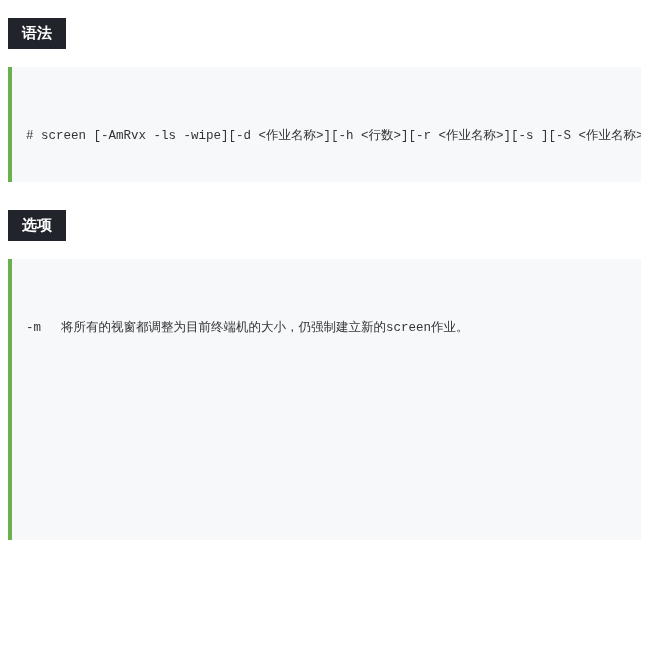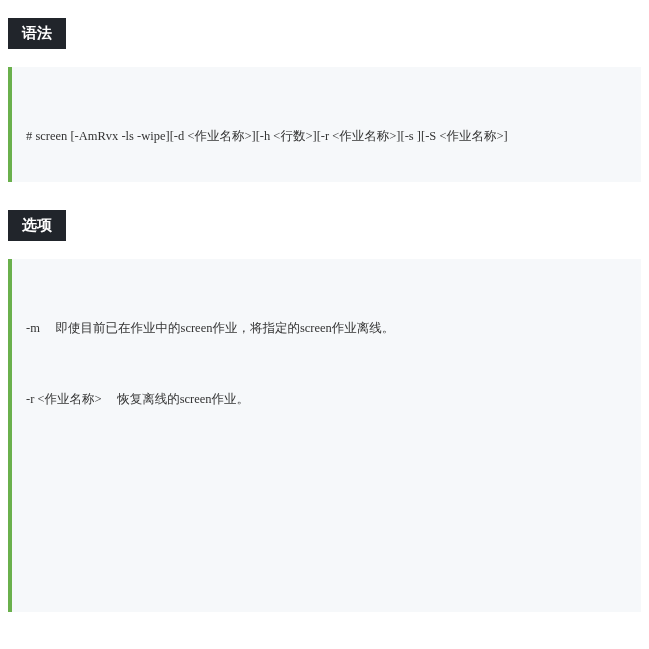--- a/index.html
+++ b/index.html
@@ -1,15 +1,15 @@
 <!DOCTYPE html>
 <html><head>
 <meta charset="utf-8">
 <style>
-  * { margin: 0; padding: 0; box-sizing: border-box; font-family: Liberation Serif, serif; }
+  * { margin: 0; padding: 0; box-sizing: border-box; }
   body {
     font-family: Arial, "Microsoft YaHei", sans-serif;
     background: #ffffff;
     padding: 8px;
     width: 649px;
     font-size: 13px;
     color: #333;
   }
   .heading {
     display: inline-block;
@@ -40,22 +40,21 @@
 
 
 
 <div class="heading">语法</div>
 <div class="codeblock">
   <span class="line"># screen [-AmRvx -ls -wipe][-d &lt;作业名称&gt;][-h &lt;行数&gt;][-r &lt;作业名称&gt;][-s ][-S &lt;作业名称&gt;]</span>
 </div>
 
 <div class="heading">选项</div>
 <div class="codeblock">
-  <span class="line">-m 　即使目前已在作业中的screen作业，将指定的screen作业离线。</span>
-  <span class="line">-r &lt;作业名称&gt; 　恢复离线的screen作业。</span>
+  <span class="line">-m 　将所有的视窗都调整为目前终端机的大小，仍强制建立新的screen作业。</span>
   
   
   
   
   
   
   
 </div>
 
 

